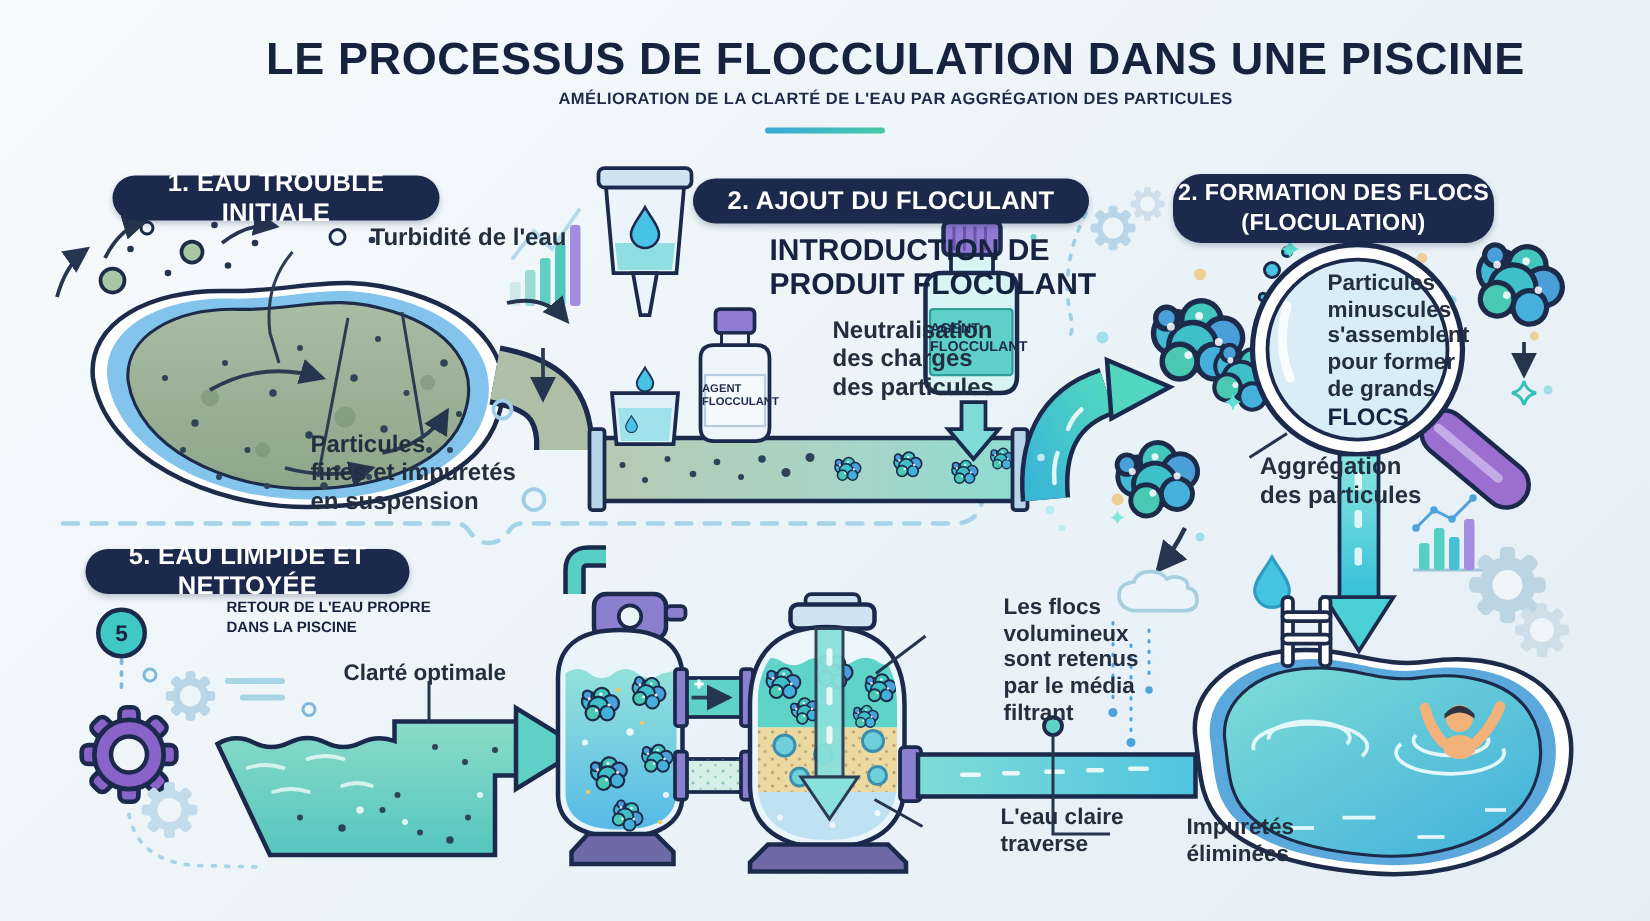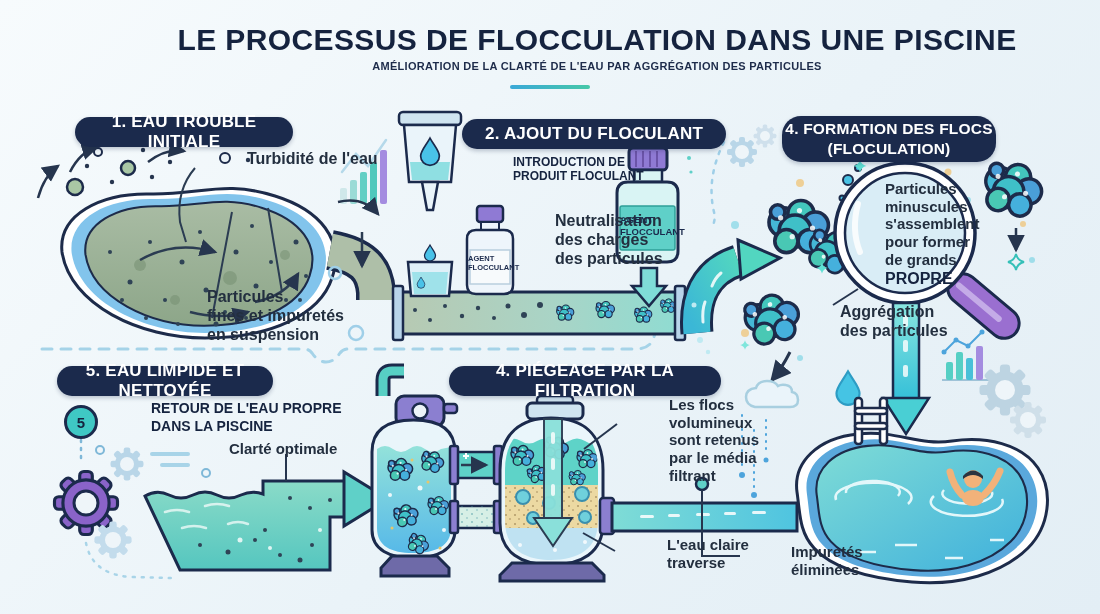--- a/index.html
+++ b/index.html
@@ -534,59 +534,58 @@
     </g>
   </g>
 </svg>
 
 <div class="txt title" style="left:0;top:22px">LE PROCESSUS DE FLOCCULATION DANS UNE PISCINE</div>
 <div class="txt subtitle" style="left:0;top:60px">AMÉLIORATION DE LA CLARTÉ DE L'EAU PAR AGGRÉGATION DES PARTICULES</div>
 <div class="underline" style="left:510px;top:85px"></div>
 
 <div class="badge" style="left:75px;top:117px;width:218px;height:30px">1. EAU TROUBLE INITIALE</div>
 <div class="badge" style="left:462px;top:119px;width:264px;height:30px">2. AJOUT DU FLOCULANT</div>
-<div class="badge" style="left:782px;top:116px;width:214px;height:46px;font-size:15.5px;line-height:1.3">4. FORMATION DES FLOCS
+<div class="badge" style="left:782px;top:116px;width:214px;height:46px;font-size:15.5px;line-height:1.3">2. FORMATION DES FLOCS
 (FLOCULATION)</div>
-<div class="badge" style="left:449px;top:366px;width:272px;height:30px">4. PIÉGEAGE PAR LA FILTRATION</div>
 <div class="badge" style="left:57px;top:366px;width:216px;height:30px">5. EAU LIMPIDE ET NETTOYÉE</div>
 
 <div class="txt lbl" style="left:200px;top:150px">Turbidité de l'eau</div>
 <div class="txt lbl center" style="left:160px;top:288px;width:195px">Particules
 fines et impuretés
 en suspension</div>
 
-<div class="txt hard" style="left:466px;top:156px;width:220px;font-size:12px;line-height:1.15">INTRODUCTION DE
+<div class="txt hard" style="left:466px;top:156px;width:220px;font-size:20px;line-height:1.15">INTRODUCTION DE
 PRODUIT FLOCULANT</div>
 <div class="txt lbl center" style="left:508px;top:212px;width:150px">Neutralisation
 des charges
 des particules</div>
 <div class="bottle-lbl" style="left:468px;top:254px;width:44px;font-size:7.5px">AGENT
 FLOCCULANT</div>
 <div class="bottle-lbl" style="left:620px;top:214px;width:56px;font-size:9.5px">AGENT
 FLOCCULANT</div>
 
 <div class="txt lbl-sm center" style="left:838px;top:180px;width:134px;z-index:3">Particules
 minuscules
 s'assemblent
 pour former
 de grands</div>
-<div class="txt hard center" style="left:838px;top:270px;width:134px;font-size:16px;z-index:3">PROPRE</div>
+<div class="txt hard center" style="left:838px;top:270px;width:134px;font-size:16px;z-index:3">FLOCS</div>
 <div class="txt lbl" style="left:793px;top:303px">Aggrégation
 des particules</div>
 
 <div class="txt lbl-sm" style="left:622px;top:396px;width:135px">Les flocs
 volumineux
 sont retenus
 par le média
 filtrant</div>
 <div class="txt lbl-sm" style="left:620px;top:536px">L'eau claire
 traverse</div>
 <div class="txt lbl-sm" style="left:744px;top:543px">Impuretés
 éliminées</div>
 
 <div class="num-circle" style="left:64px;top:405px">
       <span>5</span>
     </div>
-<div class="txt hard" style="left:104px;top:400px;font-size:14px;line-height:1.25">RETOUR DE L'EAU PROPRE
+<div class="txt hard" style="left:104px;top:400px;font-size:10px;line-height:1.25">RETOUR DE L'EAU PROPRE
 DANS LA PISCINE</div>
 <div class="txt lbl-sm" style="left:182px;top:440px">Clarté optimale</div>
 
 </div>
 
 </body></html>

